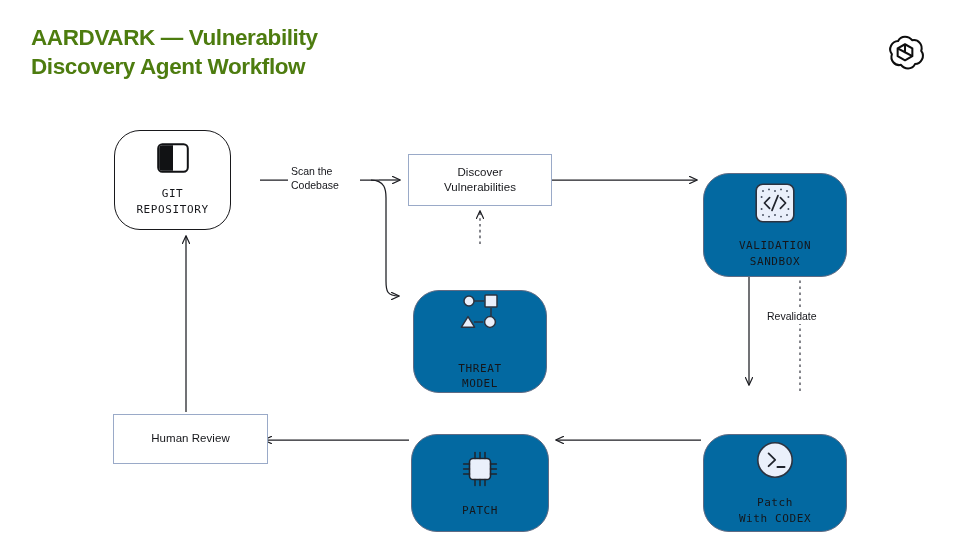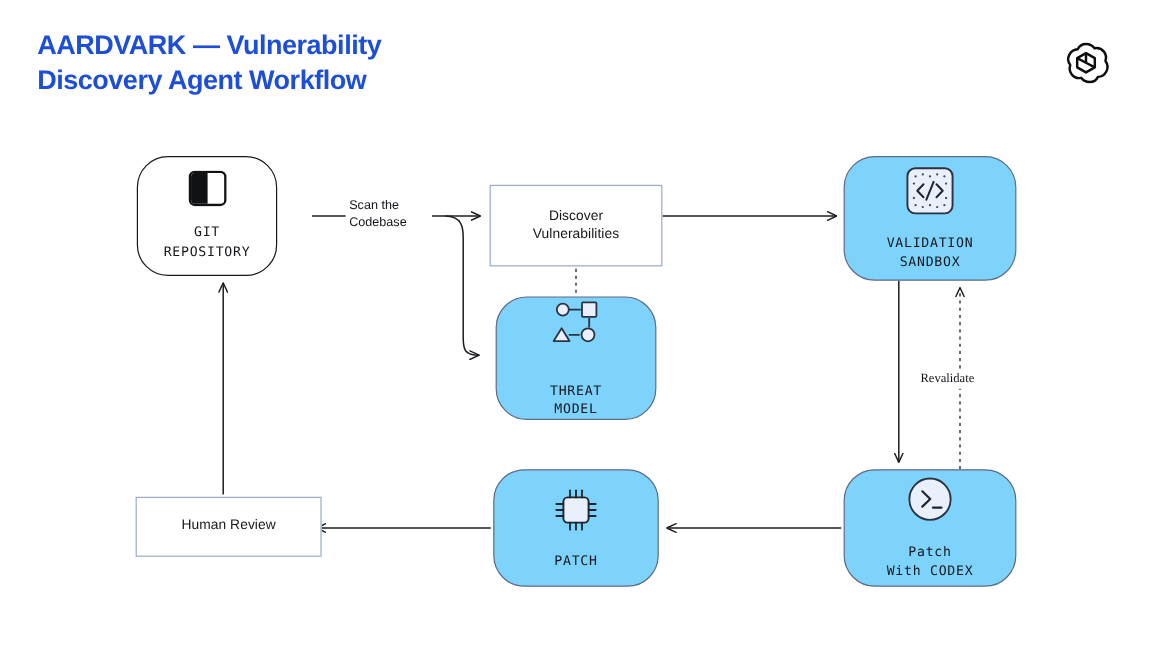--- a/index.html
+++ b/index.html
@@ -24,21 +24,21 @@
   
   #title {
     position: absolute;
     left: 31px;
     top: 24px;
     width: 560px;
     font-size: 22.5px;
     font-weight: 700;
     line-height: 1.28;
     letter-spacing: -0.4px;
-    color: #1d4ed8;
+    color: #4d7c0f;
     white-space: pre-line;
   }
   #brand-logo {
     position: absolute;
     right: 34px;
     top: 31px;
     width: 42px;
     height: 42px;
   }
 
@@ -62,22 +62,23 @@
     justify-content: center;
   }
   .node-rounded {
     border-radius: 26px;
   }
   .node-dark {
     background: #ffffff;
     border: 1.6px solid #18181b;
   }
   .node-soft {
-    background: #7dd3fc;
+    background: #0369a1;
     border: 1.4px solid #5f6b84;
+    margin-top: 43px;
   }
   .node-plain {
     background: #ffffff;
     border: 1.2px solid #9aaac8;
     border-radius: 0;
   }
   .node-icon {
     display: block;
     margin-bottom: 9px;
   }
@@ -155,34 +156,34 @@
 
     <path d="M409,440 L264,440" fill="none" stroke="#1c1d22" stroke-width="1.25" marker-end="url(#ah)"></path>
 
     <path d="M186,412 L186,236" fill="none" stroke="#1c1d22" stroke-width="1.25" marker-end="url(#ah)"></path>
   </svg>
 
   <div class="edge-label" style="left:288px; top:163px; width:66px;">Scan the
 Codebase</div>
 
 
-  <div class="edge-label" style="left:764px; top:308px; width:72px;font-family:Liberation Serif, serif;">Revalidate</div>
+  <div class="edge-label" style="left:764px; top:308px; width:72px;">Revalidate</div>
 
   <div class="node node-rounded node-dark" style="left:114px; top:130px; width:117px; height:100px;">
     <span class="node-icon">
       <svg width="32" height="30" viewBox="0 0 32 30" aria-hidden="true">
         <rect x="1.2" y="1.2" width="29.6" height="27.6" rx="4.2" fill="#ffffff" stroke="#111214" stroke-width="2"></rect>
         <path d="M16,2.2 L16,27.8 L5.4,27.8 A3.2,3.2 0 0 1 2.2,24.6 L2.2,5.4 A3.2,3.2 0 0 1 5.4,2.2 Z" fill="#111214"></path>
       </svg>
     </span>
     <span class="node-label">GIT
 REPOSITORY</span>
   </div>
 
-  <div class="node node-plain" style="left:408px; top:154px; width:144px; height:68px;">
+  <div class="node node-plain" style="left:408px; top:154px; width:144px; height:52px;">
     <span class="node-label-plain">Discover
 Vulnerabilities</span>
   </div>
 
   <div class="node node-rounded node-soft" style="left:413px; top:247px; width:134px; height:103px;justify-content:space-between;">
     <span class="node-icon">
       <svg width="48" height="42" viewBox="0 0 48 42" aria-hidden="true">
         <line x1="18" y1="10" x2="28" y2="10" stroke="#2c3340" stroke-width="1.5"></line>
         <line x1="35" y1="17" x2="35" y2="25" stroke="#2c3340" stroke-width="1.5"></line>
         <line x1="18" y1="31" x2="27" y2="31" stroke="#2c3340" stroke-width="1.5"></line>

